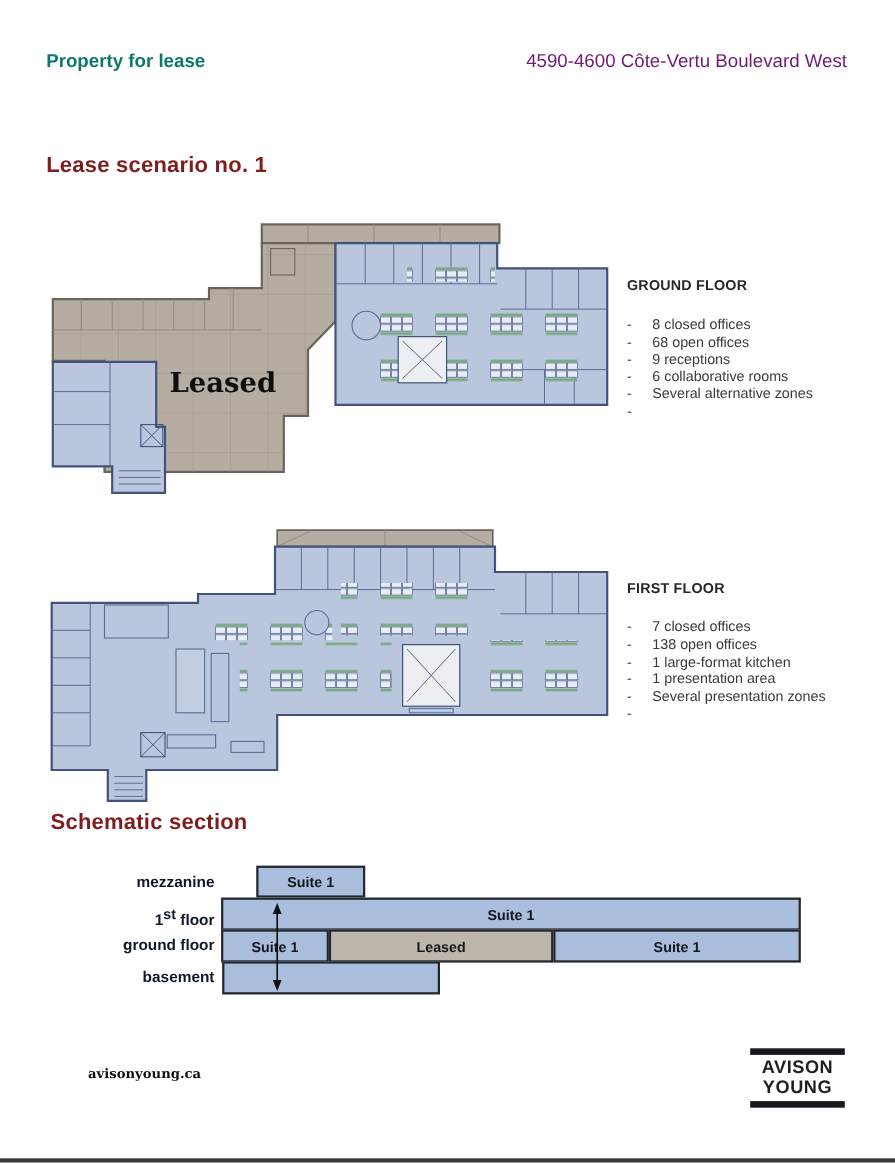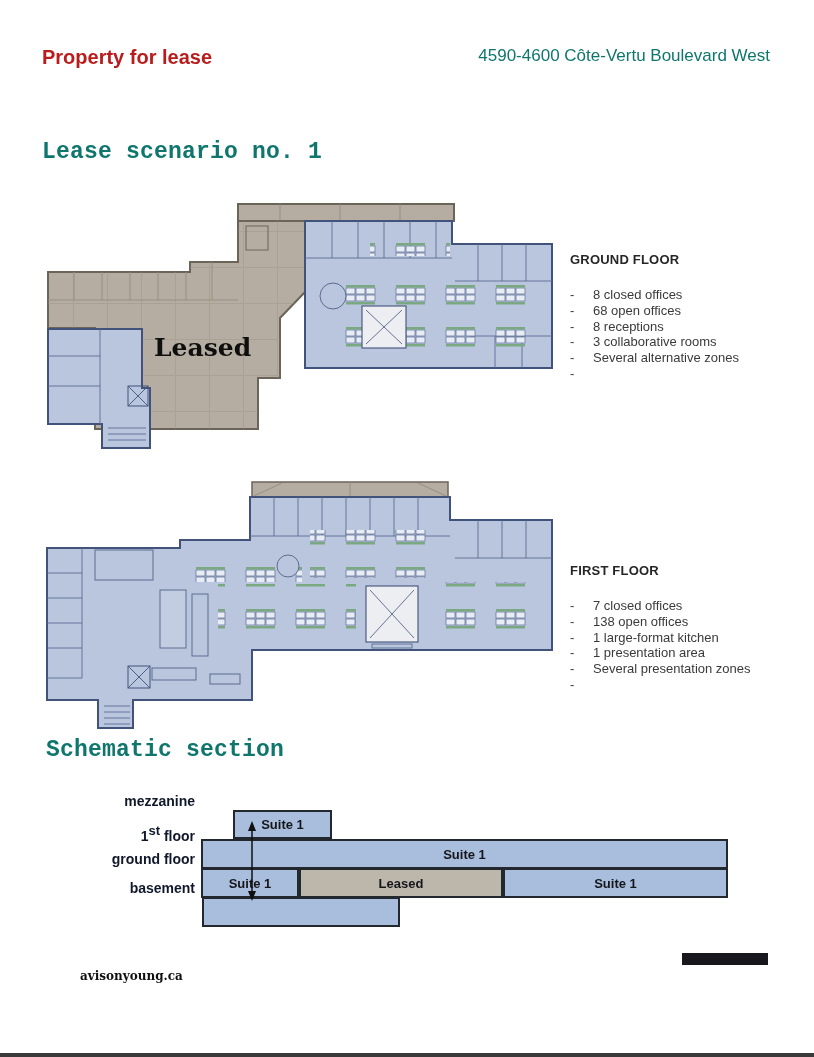--- a/index.html
+++ b/index.html
@@ -2,33 +2,33 @@
 <html><head>
 <meta charset="utf-8">
 <style>
   html,body{margin:0;padding:0;}
   body{
     width:814px;height:1057px;position:relative;background:#ffffff;
     font-family:"Liberation Sans","DejaVu Sans",sans-serif;overflow:hidden;
   }
   .abs{position:absolute;}
   
-  .header-title{left:42px;top:46px;font-size:20px;font-weight:bold;color:#b91c1c;}
-  .header-address{right:44px;top:46px;font-size:17px;color:#0f766e;}
+  .header-title{left:42px;top:46px;font-size:17px;font-weight:bold;color:#0f766e;}
+  .header-address{right:44px;top:46px;font-size:17px;color:#701a75;}
   
   .section-heading{
-    font-family:Liberation Mono, monospace;
-    font-weight:bold;font-size:23px;color:#0f766e;letter-spacing:.2px;
+    font-family:Liberation Sans, sans-serif;
+    font-weight:bold;font-size:20px;color:#7f1d1d;letter-spacing:.2px;
   }
   .scenario-heading{left:42px;top:139px;}
   .schematic-heading{left:46px;top:737px;}
   
   .info-panel{width:228px;}
   .panel-ground{left:570px;top:252px;}
-  .panel-first{left:570px;top:527px;margin-top:36px;}
+  .panel-first{left:570px;top:527px;}
   .panel-title{font-size:13px;font-weight:bold;color:#262626;margin:0 0 20px 0;letter-spacing:.2px;}
   .li{display:flex;font-size:13px;color:#3a3a3a;line-height:15.8px;}
   .li .dash{width:23px;flex:none;}
   .li .li-text{white-space:pre-line;}
   
   .plan{position:absolute;left:40px;width:520px;height:256px;}
   .plan-ground{top:196px;}
   .plan-first{top:478px;}
   .tanfill{fill:#b5ada1;stroke:#6b6458;stroke-width:2;}
   .bluefill{fill:#bac6de;stroke:#41537a;stroke-width:2;}
@@ -39,21 +39,21 @@
     font-size:25px;fill:#0e0e0e;
   }
   
   .schematic-row-label{
     left:40px;width:155px;text-align:right;font-size:14px;font-weight:600;color:#0f172a;
   }
   .schematic-row-label sup{font-size:13px;}
   .bar{
     box-sizing:border-box;border:2px solid #23272e;
     display:flex;align-items:center;justify-content:center;
-    font-size:13px;font-weight:bold;color:#15161a;margin-top:23px;
+    font-size:13px;font-weight:bold;color:#15161a;
   }
   .bar-blue{background:#a9bedd;}
   .bar-gray{background:#bdb7ab;}
   .arrow-svg{left:244px;top:820px;}
   
   .site-url{
     left:44px;top:969px;font-family:"DejaVu Serif","Liberation Serif",serif;
     font-weight:bold;font-size:12px;color:#101010;margin-left:36px;
   }
   .logo{left:682px;top:953px;width:86px;}
@@ -133,25 +133,25 @@
   <div class="li">
       <span class="dash">-</span>
       <span class="li-text">8 closed offices</span>
     </div>
   <div class="li">
       <span class="dash">-</span>
       <span class="li-text">68 open offices</span>
     </div>
   <div class="li">
       <span class="dash">-</span>
-      <span class="li-text">8 receptions</span>
-    </div>
-  <div class="li">
-      <span class="dash">-</span>
-      <span class="li-text">3 collaborative rooms</span>
+      <span class="li-text">9 receptions</span>
+    </div>
+  <div class="li">
+      <span class="dash">-</span>
+      <span class="li-text">6 collaborative rooms</span>
     </div>
   <div class="li">
       <span class="dash">-</span>
       <span class="li-text">Several alternative zones</span>
     </div>
   <div class="li">
       <span class="dash">-</span>
     </div>
 </div>
 
@@ -246,16 +246,20 @@
 <svg class="abs arrow-svg" width="16" height="82" viewBox="0 0 16 82">
   <line x1="8" y1="9" x2="8" y2="73" stroke="#111111" stroke-width="1.5"></line>
   <polygon points="8,1 4,11 12,11" fill="#111111"></polygon>
   <polygon points="8,81 4,71 12,71" fill="#111111"></polygon>
 </svg>
 
 <div class="abs site-url">avisonyoung.ca</div>
 
 <div class="abs logo">
   <div class="logo-bar"></div>
+  <div class="logo-text">
+    <div>AVISON</div>
+    <div>YOUNG</div>
+  </div>
   <div class="logo-bar"></div>
 </div>
 
 <div class="abs bottom-strip"></div>
 
 </body></html>

